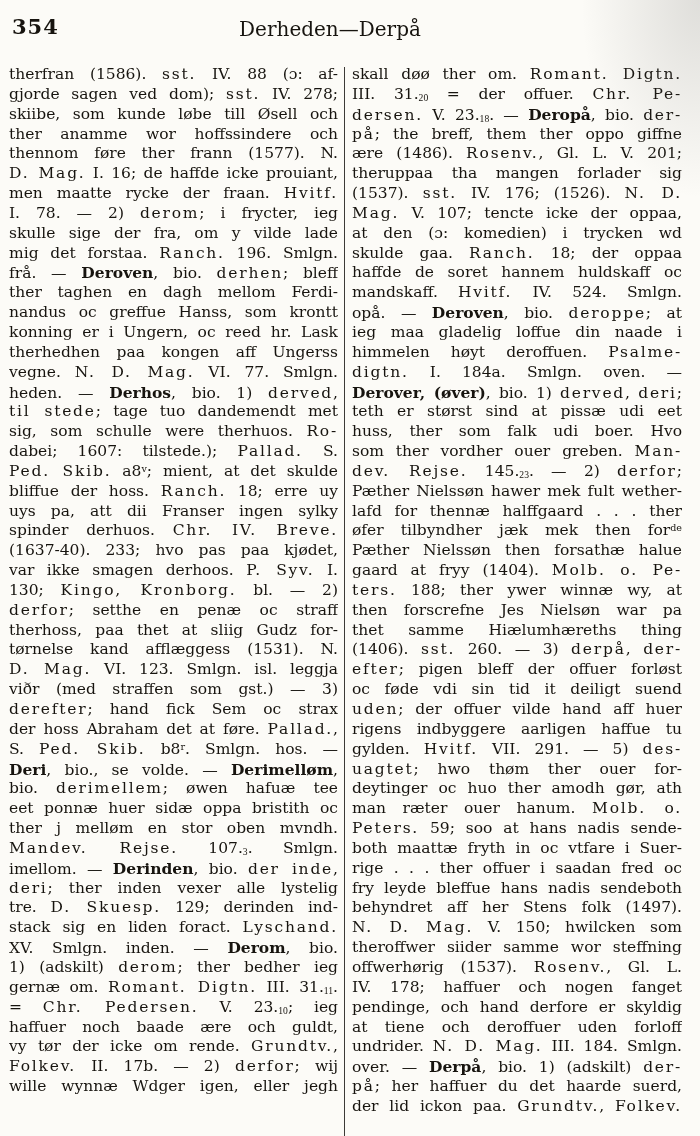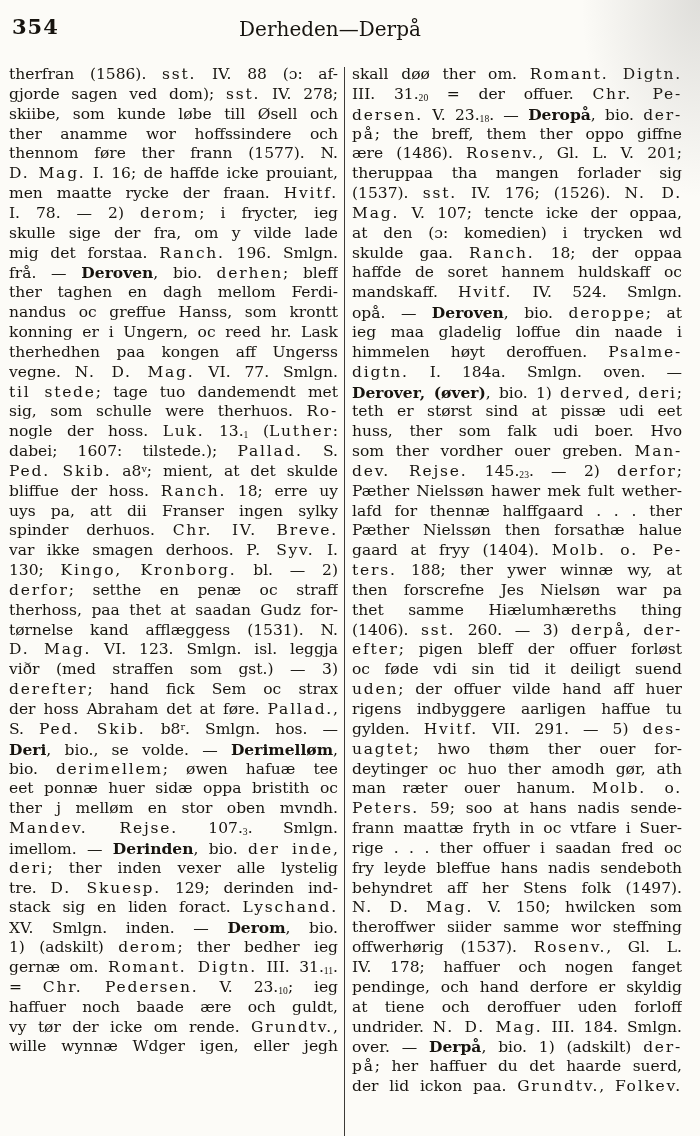--- a/index.html
+++ b/index.html
@@ -85,32 +85,33 @@
         <div class="line">men maatte rycke der fraan. <span class="sp">Hvitf.</span></div>
         <div class="line">I. 78. — 2) <span class="sp">derom</span>; i frycter, ieg</div>
         <div class="line">skulle sige der fra, om y vilde lade</div>
         <div class="line">mig det forstaa. <span class="sp">Ranch.</span> 196. Smlgn.</div>
         <div class="line">frå. — <b>Deroven</b>, bio. <span class="sp">derhen</span>; bleff</div>
         <div class="line">ther taghen en dagh mellom Ferdi-</div>
         <div class="line">nandus oc greffue Hanss, som krontt</div>
         <div class="line">konning er i Ungern, oc reed hr. Lask</div>
         <div class="line">therhedhen paa kongen aff Ungerss</div>
         <div class="line">vegne. <span class="sp">N. D. Mag.</span> VI. 77. Smlgn.</div>
+        <div class="line">heden. — <b>Derhos</b>, bio. 1) <span class="sp">derved</span>,</div>
         <div class="line"><span class="sp">til stede</span>; tage tuo dandemendt met</div>
         <div class="line">sig, som schulle were therhuos. <span class="sp">Ro-</span></div>
-        <div class="line">nogle der hoss. <span class="sp">Luk.</span> 13.<sub>1</sub> (<span class="sp">Luther</span>:</div>
         <div class="line">dabei; 1607: tilstede.); <span class="sp">Pallad.</span> S.</div>
         <div class="line"><span class="sp">Ped. Skib.</span> a8<sup>v</sup>; mient, at det skulde</div>
         <div class="line">bliffue der hoss. <span class="sp">Ranch.</span> 18; erre uy</div>
         <div class="line">uys pa, att dii Franser ingen sylky</div>
         <div class="line">spinder derhuos. <span class="sp">Chr. IV. Breve.</span></div>
+        <div class="line">(1637-40). 233; hvo pas paa kjødet,</div>
         <div class="line">var ikke smagen derhoos. <span class="sp">P. Syv.</span> I.</div>
         <div class="line">130; <span class="sp">Kingo, Kronborg.</span> bl. — 2)</div>
         <div class="line"><span class="sp">derfor</span>; setthe en penæ oc straff</div>
-        <div class="line">therhoss, paa thet at saadan Gudz for-</div>
+        <div class="line">therhoss, paa thet at sliig Gudz for-</div>
         <div class="line">tørnelse kand afflæggess (1531). N.</div>
         <div class="line"><span class="sp">D. Mag.</span> VI. 123. Smlgn. isl. leggja</div>
         <div class="line">viðr (med straffen som gst.) — 3)</div>
         <div class="line"><span class="sp">derefter</span>; hand fick Sem oc strax</div>
         <div class="line">der hoss Abraham det at føre. <span class="sp">Pallad.</span>,</div>
         <div class="line">S. <span class="sp">Ped. Skib.</span> b8<sup>r</sup>. Smlgn. hos. —</div>
         <div class="line"><b>Deri</b>, bio., se volde. — <b>Derimelløm</b>,</div>
         <div class="line">bio. <span class="sp">derimellem</span>; øwen hafuæ tee</div>
         <div class="line">eet ponnæ huer sidæ oppa bristith oc</div>
         <div class="line">ther j melløm en stor oben mvndh.</div>
@@ -118,20 +119,21 @@
         <div class="line">imellom. — <b>Derinden</b>, bio. <span class="sp">der inde</span>,</div>
         <div class="line"><span class="sp">deri</span>; ther inden vexer alle lystelig</div>
         <div class="line">tre. <span class="sp">D. Skuesp.</span> 129; derinden ind-</div>
         <div class="line">stack sig en liden foract. <span class="sp">Lyschand.</span></div>
         <div class="line">XV. Smlgn. inden. — <b>Derom</b>, bio.</div>
         <div class="line">1) (adskilt) <span class="sp">derom</span>; ther bedher ieg</div>
         <div class="line">gernæ om. <span class="sp">Romant. Digtn.</span> III. 31.<sub>11</sub>.</div>
         <div class="line">= <span class="sp">Chr. Pedersen.</span> V. 23.<sub>10</sub>; ieg</div>
         <div class="line">haffuer noch baade ære och guldt,</div>
         <div class="line">vy tør der icke om rende. <span class="sp">Grundtv.</span>,</div>
+        <div class="line"><span class="sp">Folkev.</span> II. 17b. — 2) <span class="sp">derfor</span>; wij</div>
         <div class="line">wille wynnæ Wdger igen, eller jegh</div>
       </div>
     <div class="divider"></div>
     <div class="col col-right" id="col-right">
         <div class="line">skall døø ther om. <span class="sp">Romant. Digtn.</span></div>
         <div class="line">III. 31.<sub>20</sub> = der offuer. <span class="sp">Chr. Pe-</span></div>
         <div class="line"><span class="sp">dersen.</span> V. 23.<sub>18</sub>. — <b>Deropå</b>, bio. <span class="sp">der-</span></div>
         <div class="line"><span class="sp">på</span>; the breff, them ther oppo giffne</div>
         <div class="line">ære (1486). <span class="sp">Rosenv.</span>, Gl. L. V. 201;</div>
         <div class="line">theruppaa tha mangen forlader sig</div>
@@ -145,36 +147,37 @@
         <div class="line">ieg maa gladelig loffue din naade i</div>
         <div class="line">himmelen høyt deroffuen. <span class="sp">Psalme-</span></div>
         <div class="line"><span class="sp">digtn.</span> I. 184a. Smlgn. oven. —</div>
         <div class="line"><b>Derover, (øver)</b>, bio. 1) <span class="sp">derved</span>, <span class="sp">deri</span>;</div>
         <div class="line">teth er størst sind at pissæ udi eet</div>
         <div class="line">huss, ther som falk udi boer. Hvo</div>
         <div class="line">som ther vordher ouer greben. <span class="sp">Man-</span></div>
         <div class="line"><span class="sp">dev. Rejse.</span> 145.<sub>23</sub>. — 2) <span class="sp">derfor</span>;</div>
         <div class="line">Pæther Nielssøn hawer mek fult wether-</div>
         <div class="line">lafd for thennæ halffgaard . . . ther</div>
+        <div class="line">øfer tilbyndher jæk mek then for<sup>de</sup></div>
         <div class="line">Pæther Nielssøn then forsathæ halue</div>
         <div class="line">gaard at fryy (1404). <span class="sp">Molb. o. Pe-</span></div>
         <div class="line"><span class="sp">ters.</span> 188; ther ywer winnæ wy, at</div>
         <div class="line">then forscrefne Jes Nielsøn war pa</div>
         <div class="line">thet samme Hiælumhæreths thing</div>
         <div class="line">(1406). <span class="sp">sst.</span> 260. — 3) <span class="sp">derpå</span>, <span class="sp">der-</span></div>
         <div class="line"><span class="sp">efter</span>; pigen bleff der offuer forløst</div>
         <div class="line">oc føde vdi sin tid it deiligt suend</div>
         <div class="line"><span class="sp">uden</span>; der offuer vilde hand aff huer</div>
         <div class="line">rigens indbyggere aarligen haffue tu</div>
         <div class="line">gylden. <span class="sp">Hvitf.</span> VII. 291. — 5) <span class="sp">des-</span></div>
         <div class="line"><span class="sp">uagtet</span>; hwo thøm ther ouer for-</div>
         <div class="line">deytinger oc huo ther amodh gør, ath</div>
         <div class="line">man ræter ouer hanum. <span class="sp">Molb. o.</span></div>
         <div class="line"><span class="sp">Peters.</span> 59; soo at hans nadis sende-</div>
-        <div class="line">frann maattæ fryth in oc vtfare i Suer-</div>
+        <div class="line">both maattæ fryth in oc vtfare i Suer-</div>
         <div class="line">rige . . . ther offuer i saadan fred oc</div>
         <div class="line">fry leyde bleffue hans nadis sendeboth</div>
         <div class="line">behyndret aff her Stens folk (1497).</div>
         <div class="line"><span class="sp">N. D. Mag.</span> V. 150; hwilcken som</div>
         <div class="line">theroffwer siider samme wor steffning</div>
         <div class="line">offwerhørig (1537). <span class="sp">Rosenv.</span>, Gl. L.</div>
         <div class="line">IV. 178; haffuer och nogen fanget</div>
         <div class="line">pendinge, och hand derfore er skyldig</div>
         <div class="line">at tiene och deroffuer uden forloff</div>
         <div class="line">undrider. <span class="sp">N. D. Mag.</span> III. 184. Smlgn.</div>

